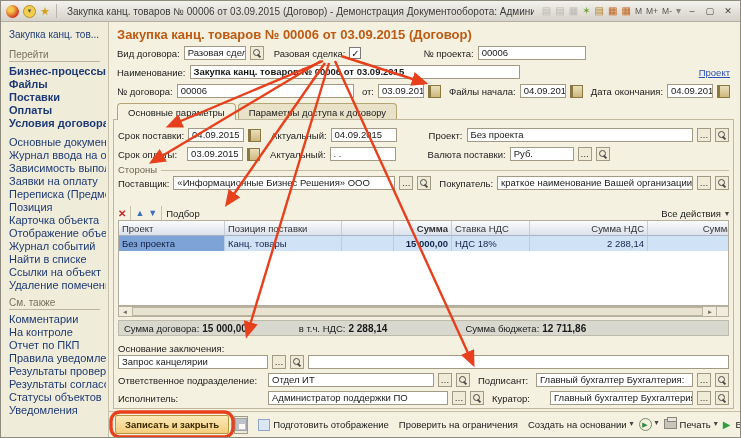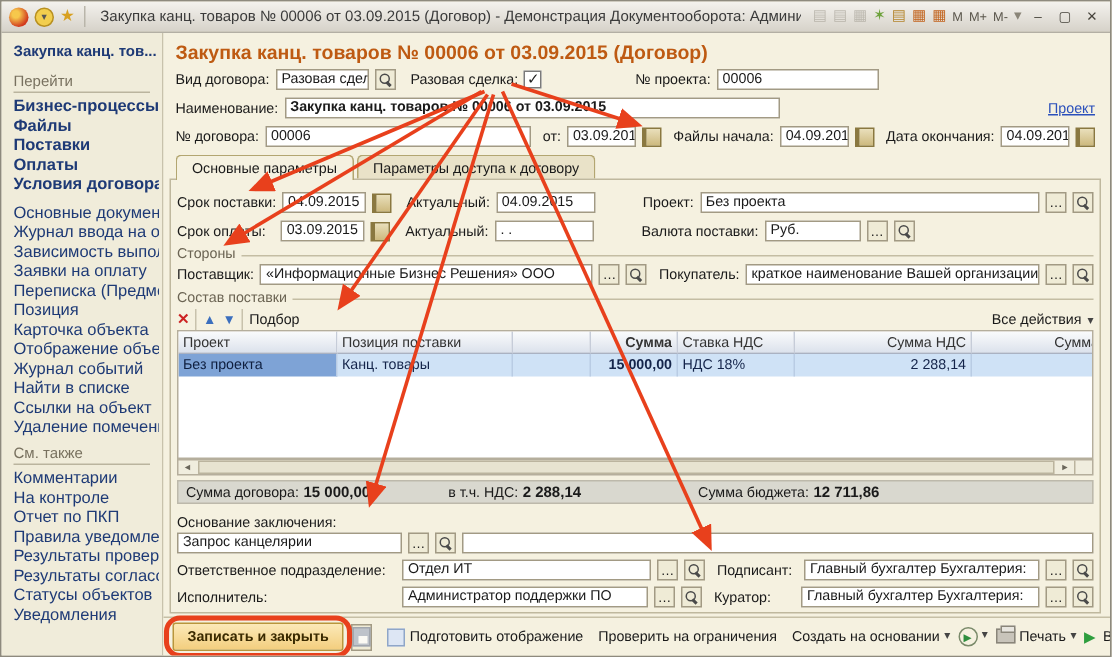--- a/index.html
+++ b/index.html
@@ -20,21 +20,21 @@
   .ticon.dim{opacity:.45}
   .ticon.green{color:#6EA23C}
   .ticon.tan{color:#B5862E}
   .ticon.org{color:#C2641E}
   .mem{font-size:8.5px;color:#5a564c}
   .winbtn{width:14px;height:12px;display:flex;align-items:center;justify-content:center;
     font-size:9px;color:#45423a;line-height:1}
   
   .sidebar{position:absolute;top:21px;left:0;width:108px;bottom:0;background:#F0ECDA;
     border-right:1px solid #C8C2AC;padding:7px 2px 0 8px;overflow:hidden}
-  .sb-header{font-weight:bold;color:#1E3A76;font-size:10px;margin-bottom:9px;white-space:nowrap;overflow:hidden}
+  .sb-header{font-weight:normal;color:#1E3A76;font-size:10px;margin-bottom:9px;white-space:nowrap;overflow:hidden}
   .sb-section{color:#78715F;font-size:10px;border-bottom:1px solid #BAB49E;margin:5px 6px 3px 0;padding-bottom:1px}
   .sb-item{color:#1E3A76;font-size:11px;line-height:13px;white-space:nowrap;overflow:hidden;cursor:pointer}
   .sb-item.b{font-weight:bold}
   
   .main{position:absolute;top:21px;left:108px;right:0;bottom:0;background:#F5F1E0}
   .pagetitle{position:absolute;top:5px;left:8px;font-size:13px;font-weight:bold;color:#BE5A12;white-space:nowrap}
   .r{position:absolute;left:8px;right:10px;height:16px;display:flex;align-items:center;gap:4px}
   .lbl{white-space:nowrap}
   .fld{height:14px;background:#fff;border:1px solid #A29A84;padding:0 3px;line-height:12px;
        overflow:hidden;white-space:nowrap;font-size:9.5px}
@@ -226,24 +226,20 @@
       <div class="pr" style="top:55px">
         <span class="lbl">Поставщик:</span>
         <span class="fld" style="width:222px">«Информационные Бизнес Решения» ООО</span>
         <span class="sq">…</span>
         <span class="sq mag"></span>
         <span class="lbl" style="margin-left:4px">Покупатель:</span>
         <span class="fld" style="flex:1">краткое наименование Вашей организации</span>
         <span class="sq">…</span>
         <span class="sq mag"></span>
       </div>
-      <div class="pr" style="top:72px;height:12px">
-        <span class="sect">Состав поставки</span>
-        <span class="sectline"></span>
-      </div>
 
       <div class="pr" style="top:85px">
         <span class="delx">✕</span>
         <span class="cmdsep"></span>
         <span class="arrb">▲</span>
         <span class="arrb">▼</span>
         <span class="cmdsep"></span>
         <span class="tbtn">Подбор</span>
         <span class="tbtn" style="margin-left:auto">Все действия</span>
         <span class="caret">▾</span>
@@ -300,21 +296,21 @@
         <span class="fld" style="width:166px">Отдел ИТ</span>
         <span class="sq">…</span>
         <span class="sq mag"></span>
         <span class="lbl" style="width:54px;margin-left:4px">Подписант:</span>
         <span class="fld" style="flex:1">Главный бухгалтер Бухгалтерия:</span>
         <span class="sq">…</span>
         <span class="sq mag"></span>
       </div>
       <div class="pr" style="top:270px">
         <span class="lbl" style="width:146px">Исполнитель:</span>
-        <span class="fld" style="width:164px">Администратор поддержки ПО</span>
+        <span class="fld" style="width:180px">Администратор поддержки ПО</span>
         <span class="sq">…</span>
         <span class="sq mag"></span>
         <span class="lbl" style="width:54px;margin-left:4px">Куратор:</span>
         <span class="fld" style="flex:1">Главный бухгалтер Бухгалтерия:</span>
         <span class="sq">…</span>
         <span class="sq mag"></span>
       </div>
     </div>
 
     <div class="cmdbar">

